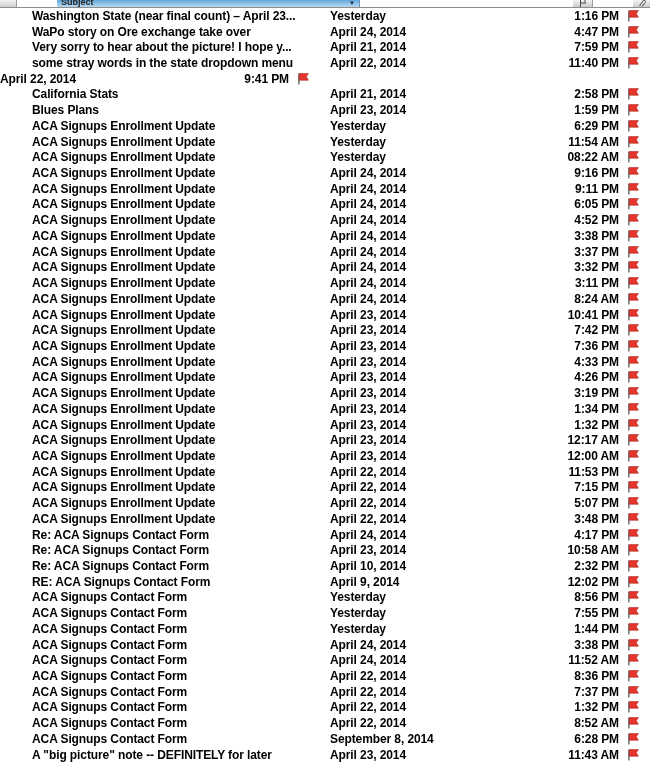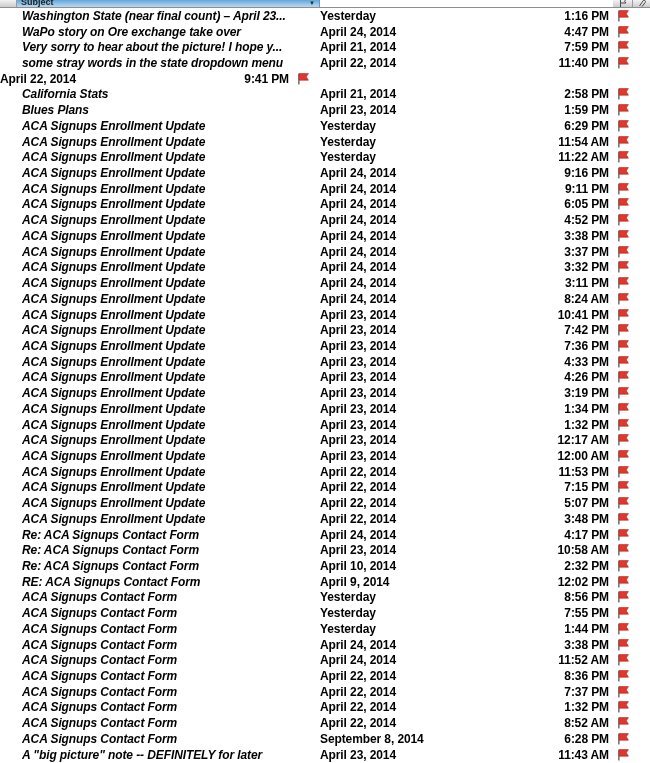--- a/index.html
+++ b/index.html
@@ -1,37 +1,37 @@
 <!DOCTYPE html>
 <html><head>
 <meta charset="utf-8">
 <style>
   html,body{margin:0;padding:0;background:#fff;}
   body{width:650px;height:763px;overflow:hidden;font-family:"Liberation Sans","DejaVu Sans",sans-serif;}
 
   
   .header{display:flex;height:8px;overflow:hidden;border-bottom:1px solid #8e8e8e;box-sizing:border-box;
-          font-size:9px;font-weight:bold;color:#222;line-height:9px;}
+          font-size:9px;font-weight:bold;color:#222;line-height:9px;gap:40px;}
   .hcell{height:8px;overflow:hidden;box-sizing:border-box;background:linear-gradient(#f2f2f2,#c7c7c7);}
   .hcell span{display:block;margin-top:-2px;white-space:nowrap;}
   .h-status{width:17px;border-right:1px solid #9b9b9b;}
   .h-subject{width:303px;background:linear-gradient(#61a7da,#9cc8e9 55%,#c0ddf2);
              display:flex;justify-content:space-between;align-items:flex-start;
              padding:0 4px;border-right:1px solid #6d93b5;}
   .h-subject .sort{font-size:6px;margin-top:-1px;color:#1c2e3d;}
   .h-date{flex:1;padding-left:4px;border-right:1px solid #9b9b9b;margin-top:16px;}
   .h-flag{width:20px;border-right:1px solid #9b9b9b;display:flex;justify-content:center;}
   .h-clip{width:17px;display:flex;justify-content:center;}
   .h-flag svg,.h-clip svg{margin-top:-1px;}
 
   
   .list{width:650px;}
   .row{display:flex;align-items:center;height:15.729px;font-size:12px;font-weight:bold;color:#000;
        letter-spacing:-0.1px;white-space:nowrap;}
-  .c-subject{width:298px;margin-left:22px;overflow:hidden;text-overflow:clip;font-style:italic;}
+  .c-subject{width:298px;margin-left:32px;overflow:hidden;text-overflow:clip;}
   .c-date{width:150px;overflow:hidden;}
   .c-time{width:139px;text-align:right;}
   .c-flag{width:26px;display:flex;justify-content:center;align-items:center;}
   .c-flag svg{display:block;}
 </style>
 </head>
 <body>
 
 <div class="header">
   <div class="hcell h-status"></div>
@@ -158,21 +158,21 @@
       <svg width="13" height="12" viewBox="0 0 13 12">
         <rect x="2.1" y="0.6" width="1.5" height="11" rx="0.6" fill="#6e6e6e"></rect>
         <polygon points="3.2,0.6 12.4,0.6 10.3,3.8 12.4,7.2 3.2,7.2" fill="#e6352b" stroke="#a6241b" stroke-width="0.6"></polygon>
       </svg>
     </span>
   </div>
 
   <div class="row">
     <span class="c-subject">ACA Signups Enrollment Update</span>
     <span class="c-date">Yesterday</span>
-    <span class="c-time">11:22 AM</span>
+    <span class="c-time">08:22 AM</span>
     <span class="c-flag">
       <svg width="13" height="12" viewBox="0 0 13 12">
         <rect x="2.1" y="0.6" width="1.5" height="11" rx="0.6" fill="#6e6e6e"></rect>
         <polygon points="3.2,0.6 12.4,0.6 10.3,3.8 12.4,7.2 3.2,7.2" fill="#e6352b" stroke="#a6241b" stroke-width="0.6"></polygon>
       </svg>
     </span>
   </div>
 
   <div class="row">
     <span class="c-subject">ACA Signups Enrollment Update</span>

